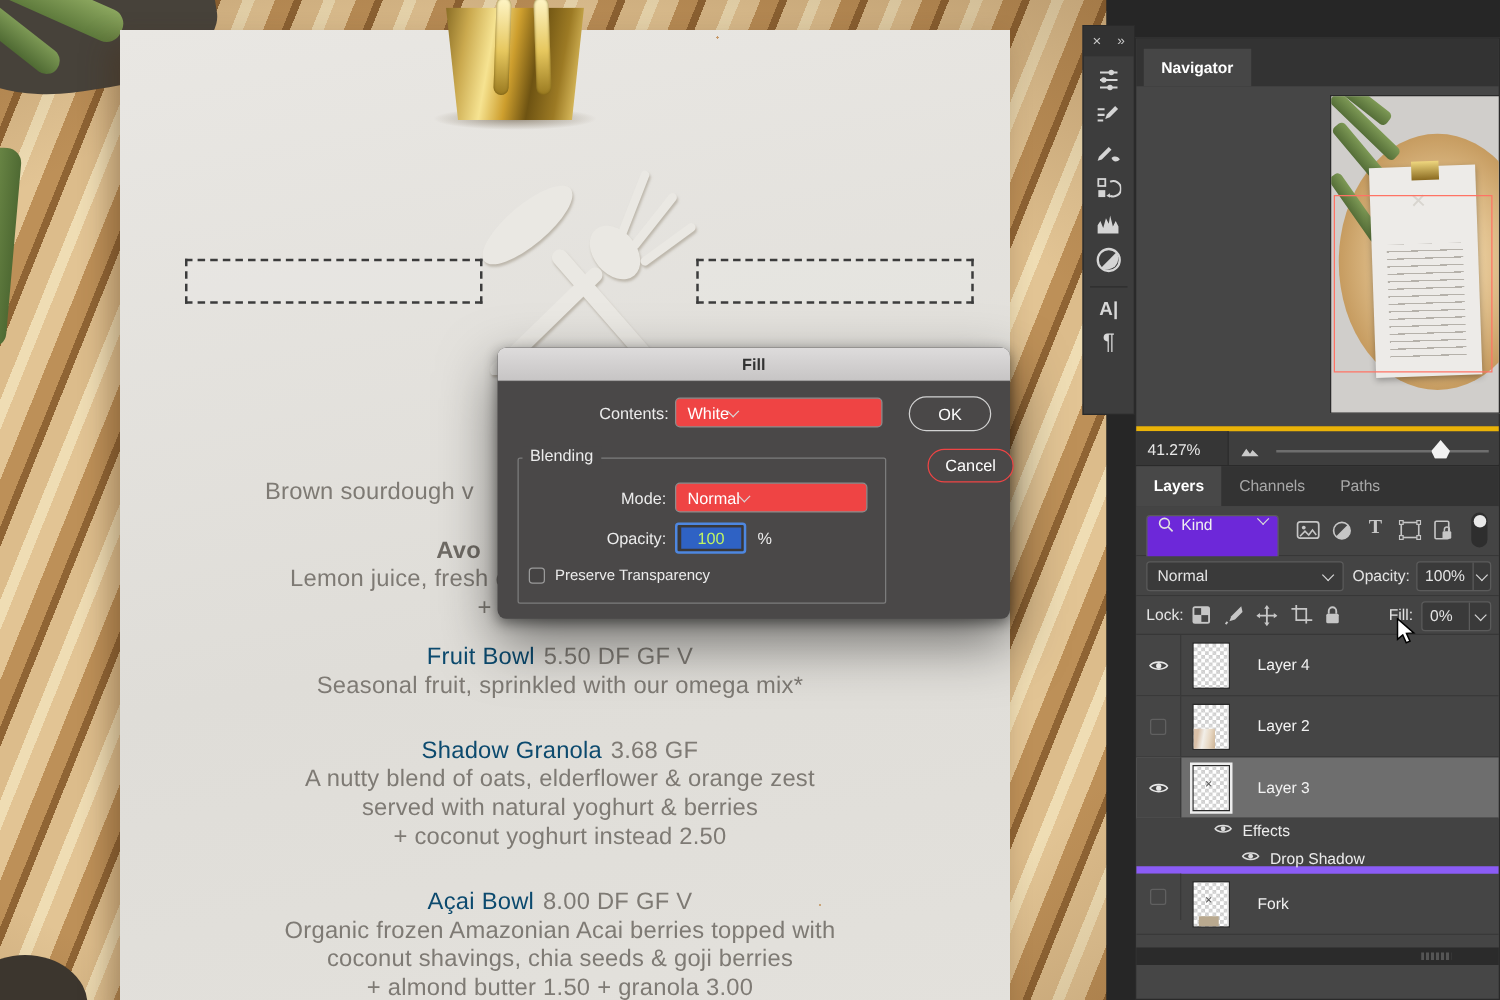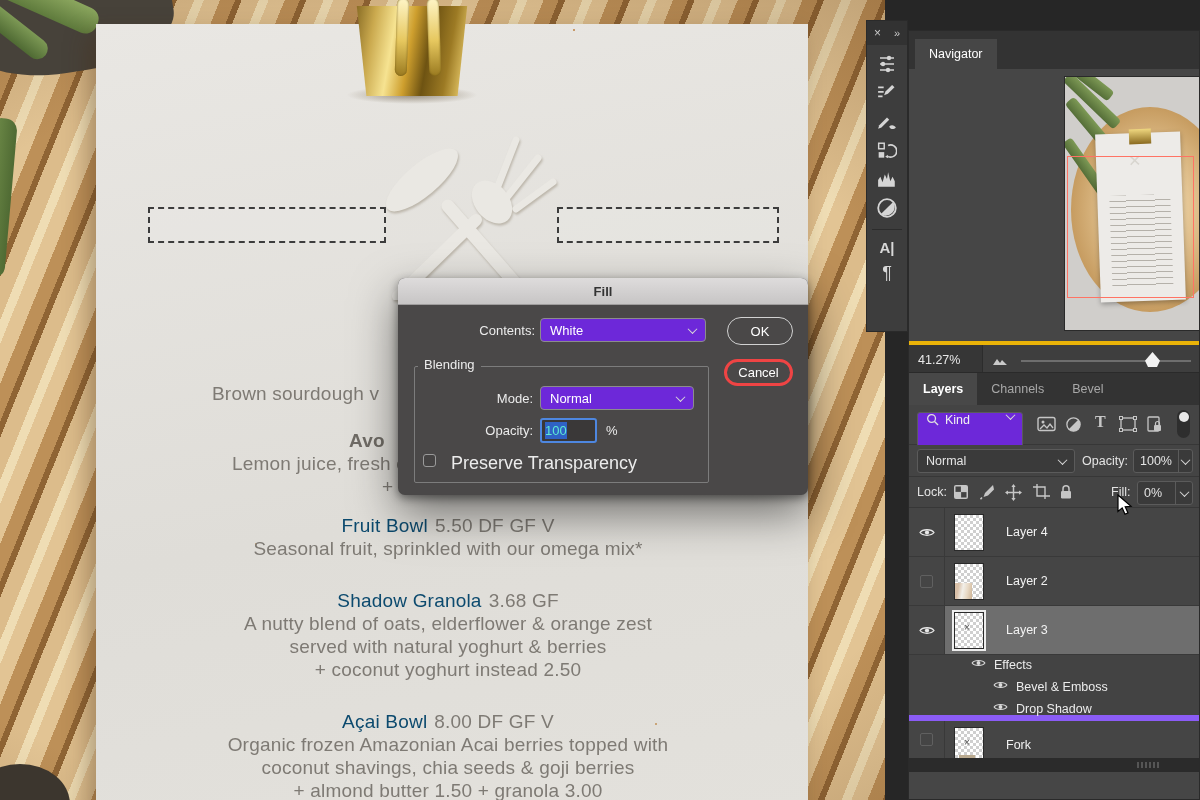--- a/index.html
+++ b/index.html
@@ -54,50 +54,50 @@
   .menu-item{margin-bottom:29px}
   .iname{font-weight:normal;color:#0c4a6e}
   .iinfo{margin-left:7px}
 
   
   .dialog{left:398px;top:278px;width:410px;height:217px;background:#4a4848;border-radius:7px;
     box-shadow:0 18px 45px rgba(0,0,0,.5),0 3px 10px rgba(0,0,0,.45);z-index:10}
   .dlg-title{height:27px;background:linear-gradient(#dedcdc,#c7c5c5);border-radius:7px 7px 0 0;
     border-bottom:1px solid #9f9d9d;text-align:center;line-height:27px;font-size:13px;font-weight:bold;color:#333}
   .dlbl{position:absolute;color:#ececec;font-size:13px;text-align:right}
-  .dselect{position:absolute;height:24px;background:#6d28d9;border:1px solid #8c8c8c;border-radius:4px;
-    display:flex;align-items:center;justify-content:space-between;padding:0 9px;color:#fff;font-size:13px}
+  .dselect{position:absolute;height:24px;background:#ef4444;border:1px solid #8c8c8c;border-radius:4px;
+    display:flex;align-items:center;justify-content:flex-start;padding:0 9px;color:#fff;font-size:13px}
   .chev{width:7px;height:7px;border-right:1.6px solid #d8d8d8;border-bottom:1.6px solid #d8d8d8;
     transform:rotate(45deg) translate(-1px,-1px);display:inline-block;flex:none}
   .pill{position:absolute;border-radius:14px;background:#4a4848;color:#fff;font-size:13px;
     display:flex;align-items:center;justify-content:center}
   .ok{left:329px;top:39px;width:66px;height:28px;border:1.5px solid #d2d2d2}
-  .cancel{left:326px;top:81px;width:69px;height:27px;border:3px solid #ef4444}
+  .cancel{left:344px;top:81px;width:69px;height:27px;border:1px solid #ef4444}
   .fieldset{position:absolute;left:16px;top:88px;width:295px;height:117px;border:1px solid #7c7c7c;border-radius:2px}
   .legend{position:absolute;left:20px;top:79px;background:#4a4848;padding:0 6px;color:#ececec;font-size:13px}
   .op-input{position:absolute;left:142px;top:140px;width:57px;height:25px;display:flex;align-items:center;
     background:#3a3838;border:2px solid #4e87e0;border-radius:3px;padding:0 3px}
-  .op-sel{background:#2f62c4;color:#5eead4;font-size:13px;padding:0 0;line-height:17px}
+  .op-sel{background:#2f62c4;color:#bef264;font-size:13px;padding:0 13px;line-height:17px}
   .checkbox{position:absolute;left:25px;top:176px;width:13px;height:13px;border:1.5px solid #9a9a9a;
     border-radius:3px;background:#454343}
 
   
   .right-bg{left:885px;top:0;width:315px;height:800px;background:#262626}
   .dock{left:866px;top:20px;width:42px;height:312px;background:#3d3d3d;border:1px solid #2a2a2a;z-index:20}
   .dock-head{height:24px;background:#323232;display:flex;align-items:center;justify-content:space-between;
     padding:0 7px;color:#c9c9c9;font-size:12px}
   .dock-icons{display:flex;flex-direction:column;align-items:center;gap:9px;padding-top:9px;color:#d5d5d5}
   .dock-sep{width:30px;height:1px;background:#2c2c2c;margin:1px 0}
   .glyph{font-size:15px;color:#d8d8d8;line-height:1}
 
   .panel{background:#464646;border:1px solid #2a2a2a;z-index:20}
   .nav-panel{left:908px;top:30px;width:292px;height:342px}
   .p-head{height:38px;background:#333;position:relative}
   .p-tab{position:absolute;left:6px;top:8px;height:30px;background:#464646;color:#fff;
-    font-size:12.5px;font-weight:normal;line-height:30px;padding:0 14px}
+    font-size:12.5px;font-weight:bold;line-height:30px;padding:0 14px}
   .nav-preview{position:absolute;left:155px;top:45px;width:136px;height:255px;background:#d0cecb;
     border:1px solid #2a2a2a;overflow:hidden}
   .np-mat{position:absolute;left:6px;top:30px;width:158px;height:205px;border-radius:50%;
     background:radial-gradient(#e9cc9c 30%,#c59a5e 72%,#a2763a 100%)}
   .np-asp{position:absolute;background:linear-gradient(#7d9955,#556e38);border-radius:4px}
   .np-card{position:absolute;left:33px;top:56px;width:85px;height:168px;background:#edebe8;
     transform:rotate(-2deg);box-shadow:0 2px 5px rgba(0,0,0,.3)}
   .np-lines{position:absolute;left:12px;top:62px;right:12px;bottom:14px;
     background:repeating-linear-gradient(#edebe8 0 5px,#b5b1aa 5px 6px)}
   .np-x{position:absolute;left:32px;top:18px;color:#d8d5cf;font-size:16px}
@@ -239,21 +239,21 @@
         <span class="chev"></span>
     </div>
 
     <div class="dlbl" style="left:55px;top:145px;width:80px">Opacity:</div>
     <div class="op-input">
       <span class="op-sel">100</span>
     </div>
     <div class="dlbl" style="left:208px;top:145px;width:20px;text-align:left">%</div>
 
     <div class="checkbox"></div>
-    <div class="dlbl" style="left:46px;top:175px;width:200px;text-align:center;font-size:18px">Preserve Transparency</div>
+    <div class="dlbl" style="left:46px;top:175px;width:200px;text-align:left;font-size:12px">Preserve Transparency</div>
   </div>
 
   <div class="abs right-bg"></div>
 
   <div class="abs dock">
     <div class="dock-head">
       <span>×</span>
       <span style="font-size:11px">»</span>
     </div>
     <div class="dock-icons">
@@ -314,21 +314,21 @@
       </svg>
       <div class="slider-track"></div>
       <div class="slider-thumb"></div>
     </div>
   </div>
 
   <div class="abs panel layers-panel">
     <div class="lp-tabs">
       <div class="lp-tab active">Layers</div>
       <div class="lp-tab">Channels</div>
-      <div class="lp-tab">Bevel</div>
+      <div class="lp-tab">Paths</div>
     </div>
 
     <div class="lp-row lp-filter">
       <div class="kind-box">
         <svg width="13" height="13" viewBox="0 0 14 14">
           <circle cx="6" cy="6" r="4.2" fill="none" stroke="#e0e0e0" stroke-width="1.4"></circle>
           <path d="M9.2 9.2L13 13" stroke="#e0e0e0" stroke-width="1.4"></path>
         </svg>
         <span>Kind</span>
         <span class="chev"></span>
@@ -441,27 +441,20 @@
         <div class="lname">Layer 3</div>
       </div>
 
       <div class="fxrow">
         <svg class="t" style="left:62px" width="15" height="10" viewBox="0 0 16 11">
           <path d="M1 5.5C3.5 1.8 12.5 1.8 15 5.5C12.5 9.2 3.5 9.2 1 5.5Z" fill="none" stroke="#dcdcdc" stroke-width="1.3"></path>
           <circle cx="8" cy="5.5" r="2.1" fill="#dcdcdc"></circle>
         </svg>
         <span class="t" style="left:85px">Effects</span>
       </div>
-      <div class="fxrow">
-        <svg class="t" style="left:84px" width="15" height="10" viewBox="0 0 16 11">
-          <path d="M1 5.5C3.5 1.8 12.5 1.8 15 5.5C12.5 9.2 3.5 9.2 1 5.5Z" fill="none" stroke="#dcdcdc" stroke-width="1.3"></path>
-          <circle cx="8" cy="5.5" r="2.1" fill="#dcdcdc"></circle>
-        </svg>
-        <span class="t" style="left:107px">Bevel &amp; Emboss</span>
-      </div>
       <div class="fxrow" style="border-bottom:6px solid #8b5cf6">
         <svg class="t" style="left:84px" width="15" height="10" viewBox="0 0 16 11">
           <path d="M1 5.5C3.5 1.8 12.5 1.8 15 5.5C12.5 9.2 3.5 9.2 1 5.5Z" fill="none" stroke="#dcdcdc" stroke-width="1.3"></path>
           <circle cx="8" cy="5.5" r="2.1" fill="#dcdcdc"></circle>
         </svg>
         <span class="t" style="left:107px">Drop Shadow</span>
       </div>
 
       <div class="lrow">
         <div class="eye-cell" style="height:37px">

